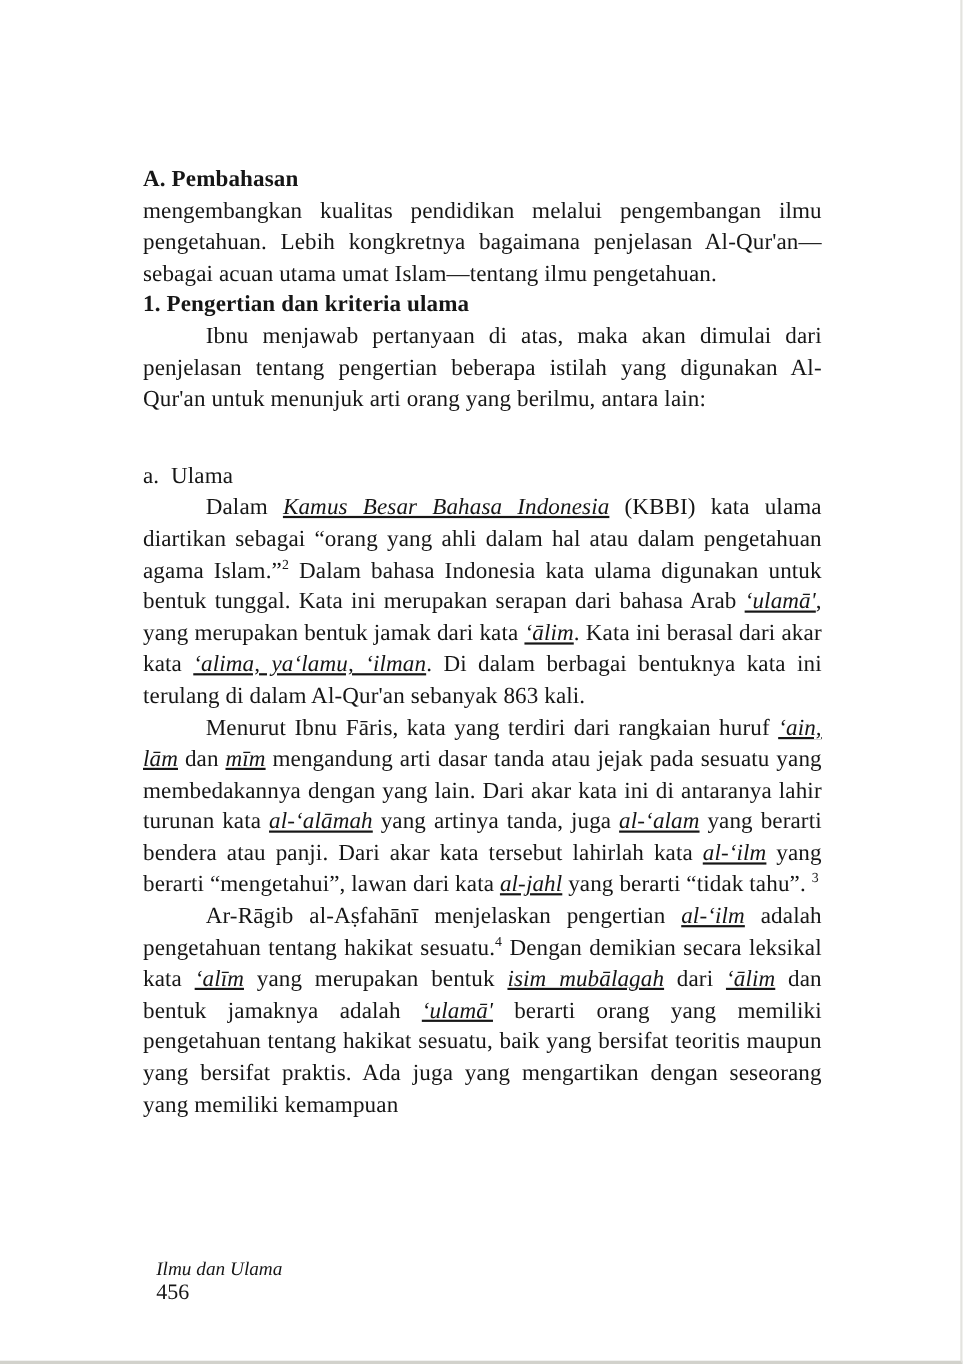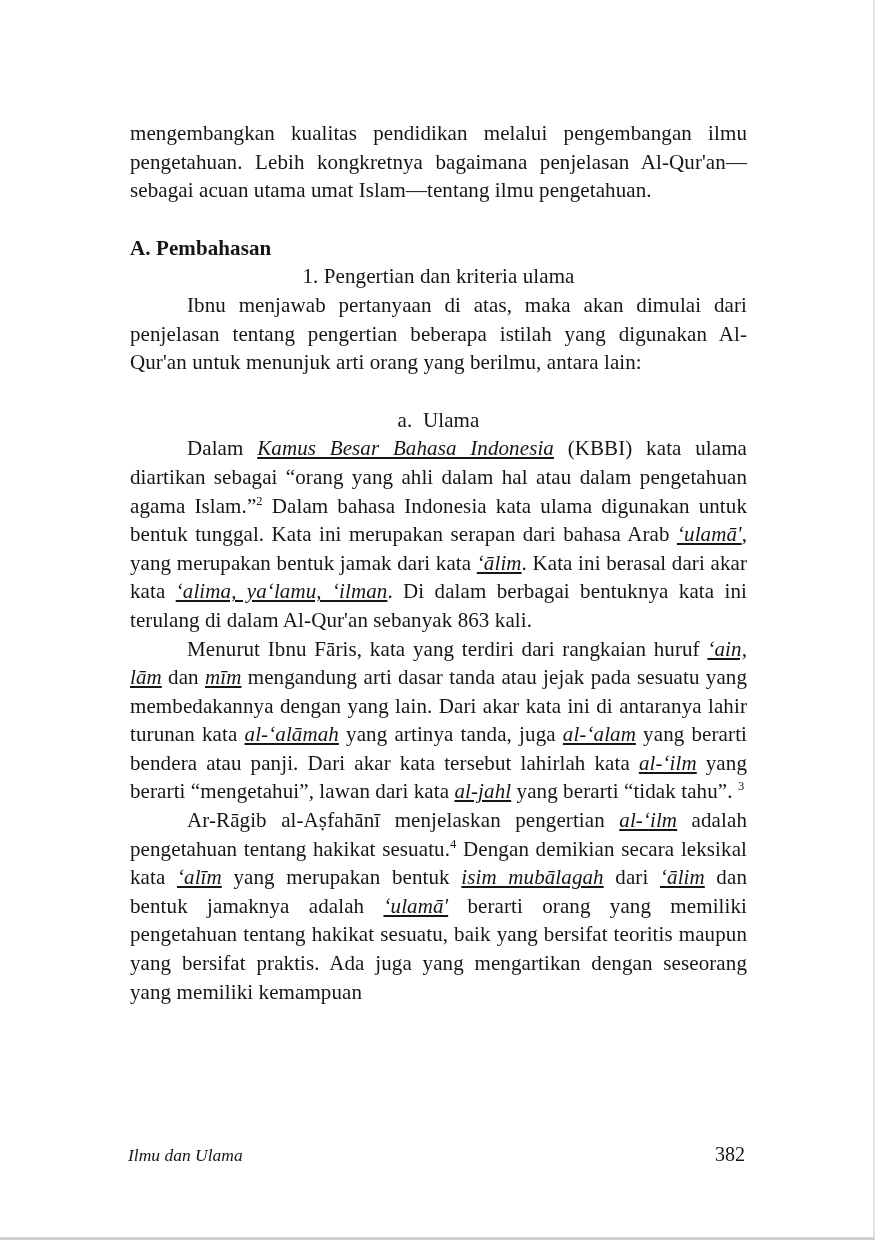--- a/index.html
+++ b/index.html
@@ -30,59 +30,60 @@
     line-height: 28.6px;
     text-align: justify;
     letter-spacing: 0.1px;
   }
   .block.paragraph.indent { text-indent: 57px; }
   .block.heading {
     font-weight: bold;
     margin-top: 29px;
     text-align: left;
   }
-  .block.subheading { text-align: center; }
+  .block.subheading { text-align: left; font-weight: bold; }
   .block.list-item {
-    margin-top: 29px;
-    text-align: center;
+    margin-top: 41px;
+    text-align: left;
   }
   .block em { font-style: italic; text-decoration: underline; }
   .block sup {
     font-size: 0.6em;
     vertical-align: super;
     line-height: 0;
   }
   .footer {
     position: absolute;
-    left: 128px;
+    left: 142px;
     width: 617px;
     top: 1143px;
     display: flex;
     justify-content: space-between;
     align-items: baseline;
+    flex-direction: column;
   }
   .footer-title {
     font-style: italic;
     font-size: 17.5px;
   }
   .footer-page {
     font-size: 20px;
   }
 </style>
 </head>
 <body>
 
 <div class="page">
   <div class="content">
+      <p class="block heading"><span>A. Pembahasan</span></p>
       <p class="block paragraph"><span>mengembangkan kualitas pendidikan melalui pengembangan ilmu pengetahuan. Lebih kongkretnya bagaimana penjelasan Al-Qur'an—sebagai acuan utama umat Islam—tentang ilmu pengetahuan.</span></p>
-      <p class="block heading"><span>A. Pembahasan</span></p>
       <p class="block subheading"><span>1. Pengertian dan kriteria ulama</span></p>
       <p class="block paragraph indent"><span>Ibnu menjawab pertanyaan di atas, maka akan dimulai dari penjelasan tentang pengertian beberapa istilah yang digunakan Al-Qur'an untuk menunjuk arti orang yang berilmu, antara lain:</span></p>
       <p class="block list-item"><span>a.&nbsp; Ulama</span></p>
       <p class="block paragraph indent"><span>Dalam </span><em>Kamus Besar Bahasa Indonesia</em><span> (KBBI) kata ulama diartikan sebagai “orang yang ahli dalam hal atau dalam pengetahuan agama Islam.”</span><sup>2</sup><span> Dalam bahasa Indonesia kata ulama digunakan untuk bentuk tunggal. Kata ini merupakan serapan dari bahasa Arab </span><em>‘ulamā'</em><span>, yang merupakan bentuk jamak dari kata </span><em>‘ālim</em><span>. Kata ini berasal dari akar kata </span><em>‘alima, ya‘lamu, ‘ilman</em><span>. Di dalam berbagai bentuknya kata ini terulang di dalam Al-Qur'an sebanyak 863 kali.</span></p>
       <p class="block paragraph indent"><span>Menurut Ibnu Fāris, kata yang terdiri dari rangkaian huruf </span><em>‘ain, lām</em><span> dan </span><em>mīm</em><span> mengandung arti dasar tanda atau jejak pada sesuatu yang membedakannya dengan yang lain. Dari akar kata ini di antaranya lahir turunan kata </span><em>al-‘alāmah</em><span> yang artinya tanda, juga </span><em>al-‘alam</em><span> yang berarti bendera atau panji. Dari akar kata tersebut lahirlah kata </span><em>al-‘ilm</em><span> yang berarti “mengetahui”, lawan dari kata </span><em>al-jahl</em><span> yang berarti “tidak tahu”. </span><sup>3</sup></p>
       <p class="block paragraph indent"><span>Ar-Rāgib al-Aṣfahānī menjelaskan pengertian </span><em>al-‘ilm</em><span> adalah pengetahuan tentang hakikat sesuatu.</span><sup>4</sup><span> Dengan demikian secara leksikal kata </span><em>‘alīm</em><span> yang merupakan bentuk </span><em>isim mubālagah</em><span> dari </span><em>‘ālim</em><span> dan bentuk jamaknya adalah </span><em>‘ulamā'</em><span> berarti orang yang memiliki pengetahuan tentang hakikat sesuatu, baik yang bersifat teoritis maupun yang bersifat praktis. Ada juga yang mengartikan dengan seseorang yang memiliki kemampuan</span></p>
     </div>
   <div class="footer">
     <span class="footer-title">Ilmu dan Ulama</span>
-    <span class="footer-page">382</span>
+    <span class="footer-page">456</span>
   </div>
 </div>
 
 </body></html>

